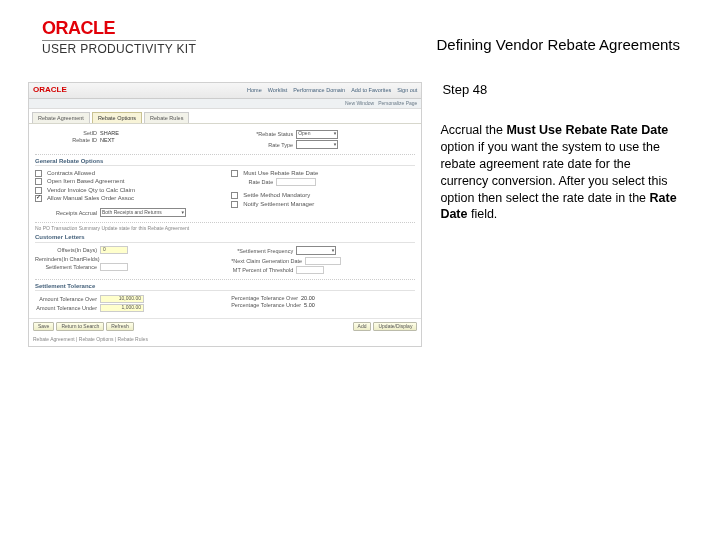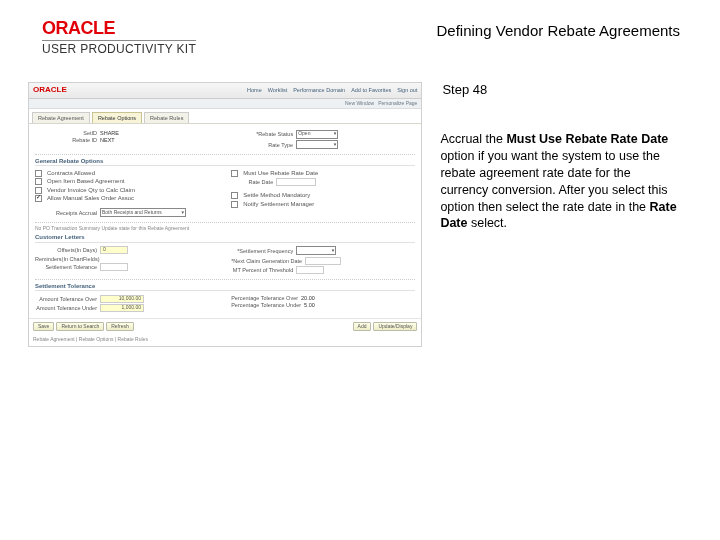--- a/index.html
+++ b/index.html
@@ -1,25 +1,25 @@
 <!DOCTYPE html>
 <html><head>
 <meta charset="utf-8">
 <style>
 *{margin:0;padding:0;box-sizing:border-box}
 body{width:720px;height:540px;font-family:Arial,sans-serif;background:#fff;position:relative;font-size:11px}
 .header{display:flex;align-items:flex-start;justify-content:space-between;padding:18px 40px 6px 42px}
 .logo-block{display:flex;flex-direction:column}
 .oracle-logo{font-family:Arial,sans-serif;font-weight:bold;font-size:18px;color:#e20008;letter-spacing:-0.5px}
 .upk{font-size:12px;color:#333;letter-spacing:0.3px;margin-top:1px;border-top:1px solid #888;padding-top:1px}
-.header-title{font-size:15px;color:#000;margin-top:4px}
+.header-title{font-size:15px;color:#000;margin-top:18px}
 .content{display:flex;padding:20px 40px 0 28px;gap:18px}
 .left{width:395px}
 .right{width:240px}
-.step{font-size:13px;color:#000;margin-bottom:34px;padding-left:2px}
+.step{font-size:13px;color:#000;margin-bottom:25px;padding-left:2px}
 .desc{font-size:12.5px;line-height:1.35;color:#000}
 .desc b{font-weight:bold}
 .shot{border:1px solid #d0d0d0;background:#fff;font-size:6px;color:#555;line-height:1.1}
 .bar1{background:linear-gradient(#f6f6f6,#e9e9e9);height:16px;display:flex;align-items:center;justify-content:space-between;padding:0 4px;border-bottom:1px solid #ccc}
 .bar1 .mini-logo{color:#d40000;font-weight:bold;font-size:8px}
 .bar1 .nav{display:flex;gap:6px;color:#46627c;font-size:5.5px}
 .bar2{background:#eef1f3;height:10px;border-bottom:1px solid #ddd;display:flex;align-items:center;padding:0 4px;color:#6a7a88;font-size:5px;justify-content:flex-end;gap:4px}
 .tabs{display:flex;gap:2px;padding:3px 3px 0 3px;background:#fff;border-bottom:1px solid #d7d7cc}
 .tab{font-size:5.5px;padding:2px 5px;border:1px solid #ccc;border-bottom:none;background:#f2f2e9;color:#555}
 .tab.active{background:#f8f4d8;color:#333;border-color:#c9c293}
@@ -214,16 +214,16 @@
         <span class="btn">Add</span>
         <span class="btn">Update/Display</span>
       </div>
       <div class="foot">Rebate Agreement | Rebate Options | Rebate Rules</div>
     </div>
   </div>
 
   <div class="right">
     <div class="step">Step 48</div>
     <div class="desc">
-      <span>Accrual the </span><b>Must Use Rebate Rate Date</b><span> option if you want the system to use the rebate agreement rate date for the currency conversion. After you select this option then select the rate date in the </span><b>Rate Date</b><span> select.</span>
+      <span>Accrual the </span><b>Must Use Rebate Rate Date</b><span> option if you want the system to use the rebate agreement rate date for the currency conversion. After you select this option then select the rate date in the </span><b>Rate Date</b><span> field.</span>
     </div>
   </div>
 </div>
 
 </body></html>

